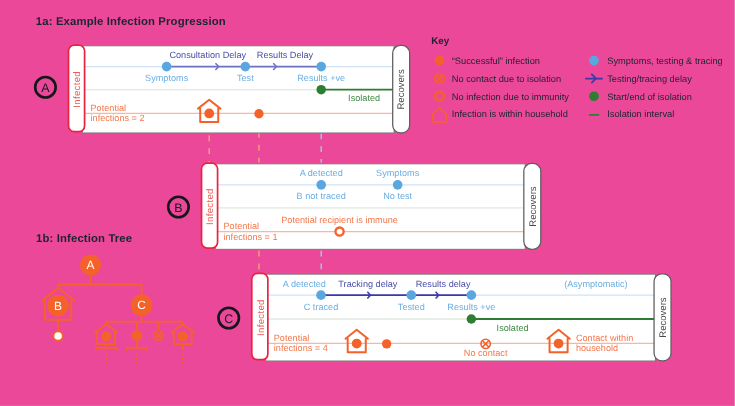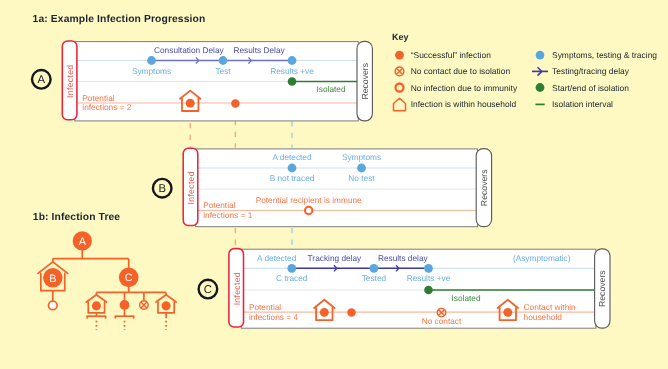--- a/index.html
+++ b/index.html
@@ -1,19 +1,19 @@
 <!DOCTYPE html>
 <html><head>
 <meta charset="utf-8">
 <style>
   html,body{margin:0;padding:0;}
   body{width:668px;height:369px;background:#eef5fc;
        font-family:"Liberation Sans",sans-serif;overflow:hidden;
        -webkit-font-smoothing:antialiased;text-rendering:geometricPrecision;}
-  #stage{position:relative;width:668px;height:369px;background:#fef9c3;}
+  #stage{position:relative;width:668px;height:369px;background:#ec4899;}
   svg{position:absolute;left:0;top:0;overflow:visible;}
   text{font-family:"Liberation Sans",sans-serif;}
 </style>
 </head>
 <body>
 
 <div id="stage">
 
   <svg id="svg" width="668" height="369" viewBox="0 0 668 369">
       <text x="32.6" y="22.3" font-size="10.3px" font-weight="bold" fill="#1b2430" letter-spacing="0.12px">1a: Example Infection Progression</text>

